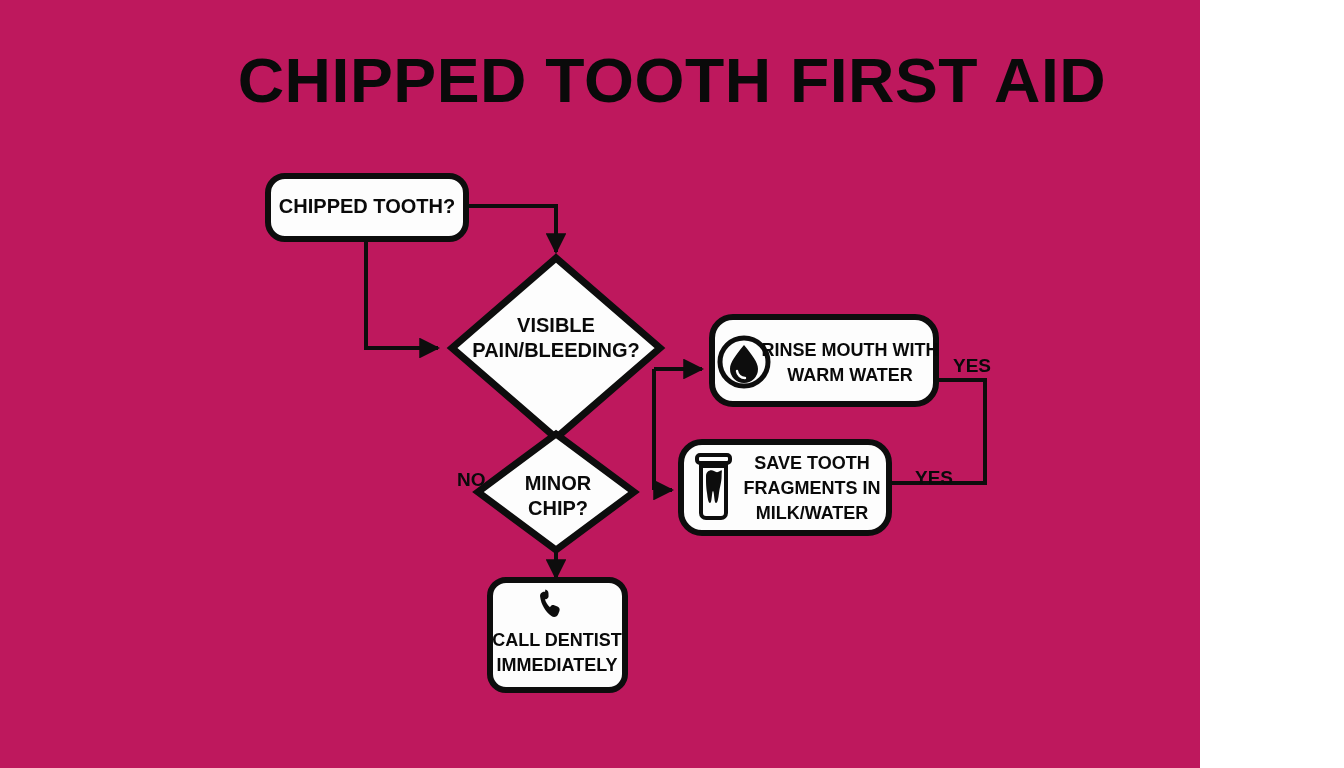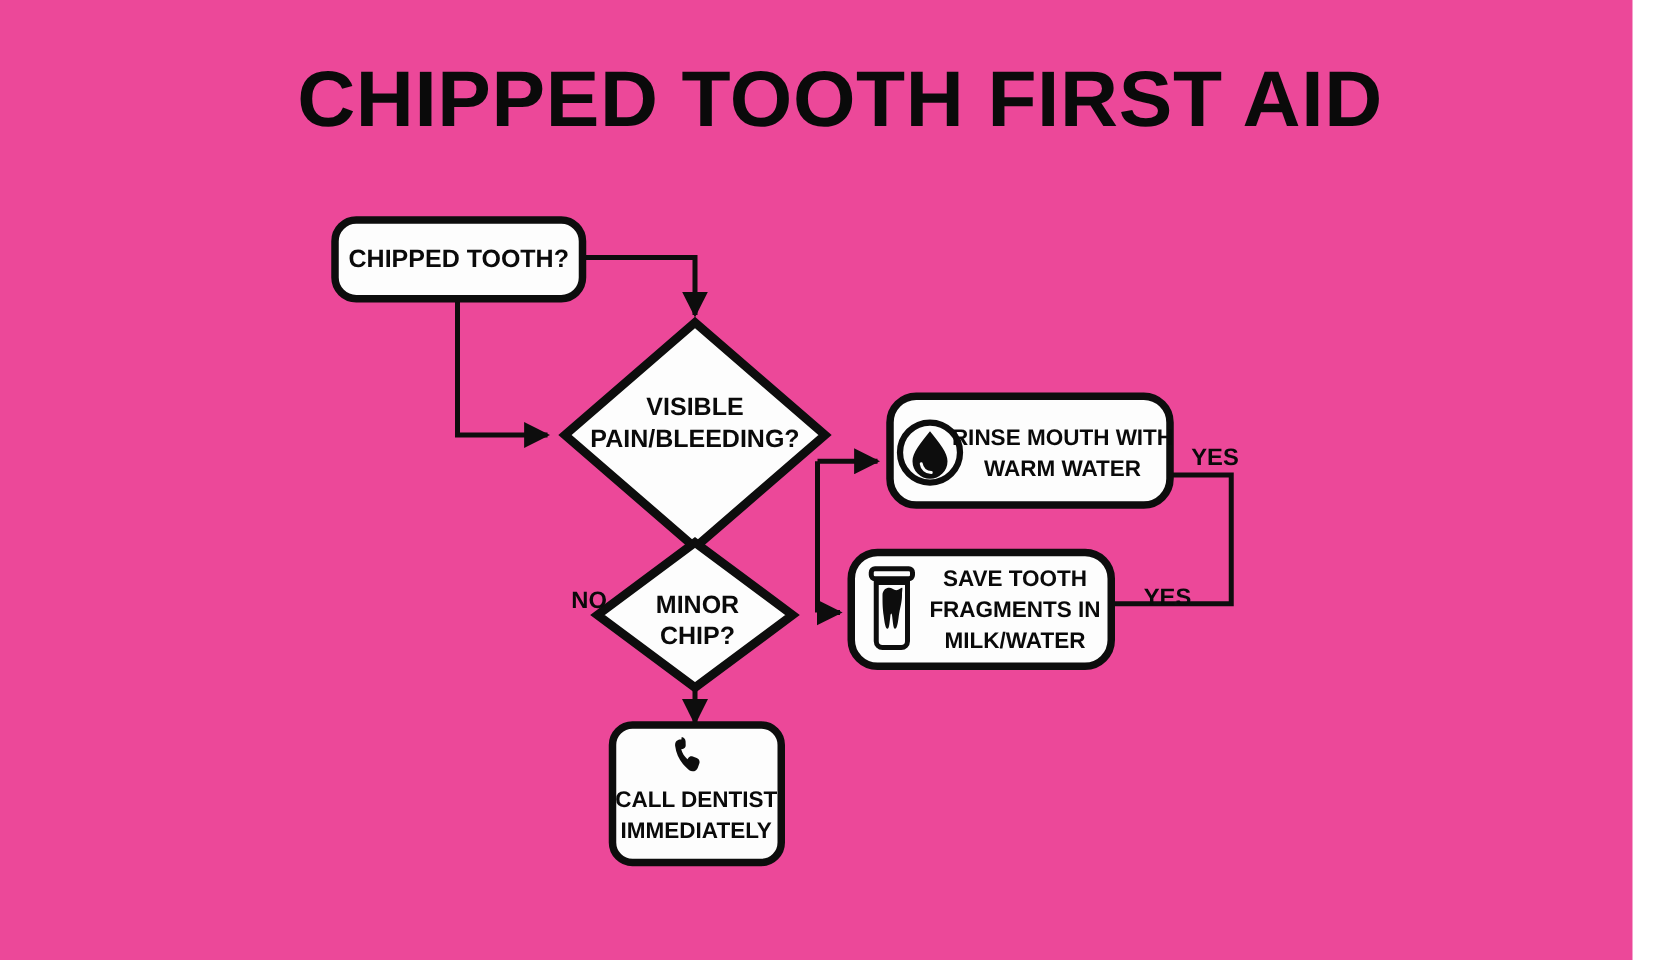--- a/index.html
+++ b/index.html
@@ -12,23 +12,23 @@
     width: 1344px;
     height: 768px;
     overflow: hidden;
     font-family: "Liberation Sans", sans-serif;
     position: relative;
   }
   #canvas {
     position: absolute;
     left: 0;
     top: 0;
-    width: 1306px;
+    width: 1200px;
     height: 768px;
-    background: #ec4899;
+    background: #be185d;
   }
   .diagram-title {
     position: absolute;
     left: 0;
     top: 44px;
     width: 1344px;
     text-align: center;
     font-family: "Liberation Sans", sans-serif;
     font-weight: 700;
     font-size: 63px;

